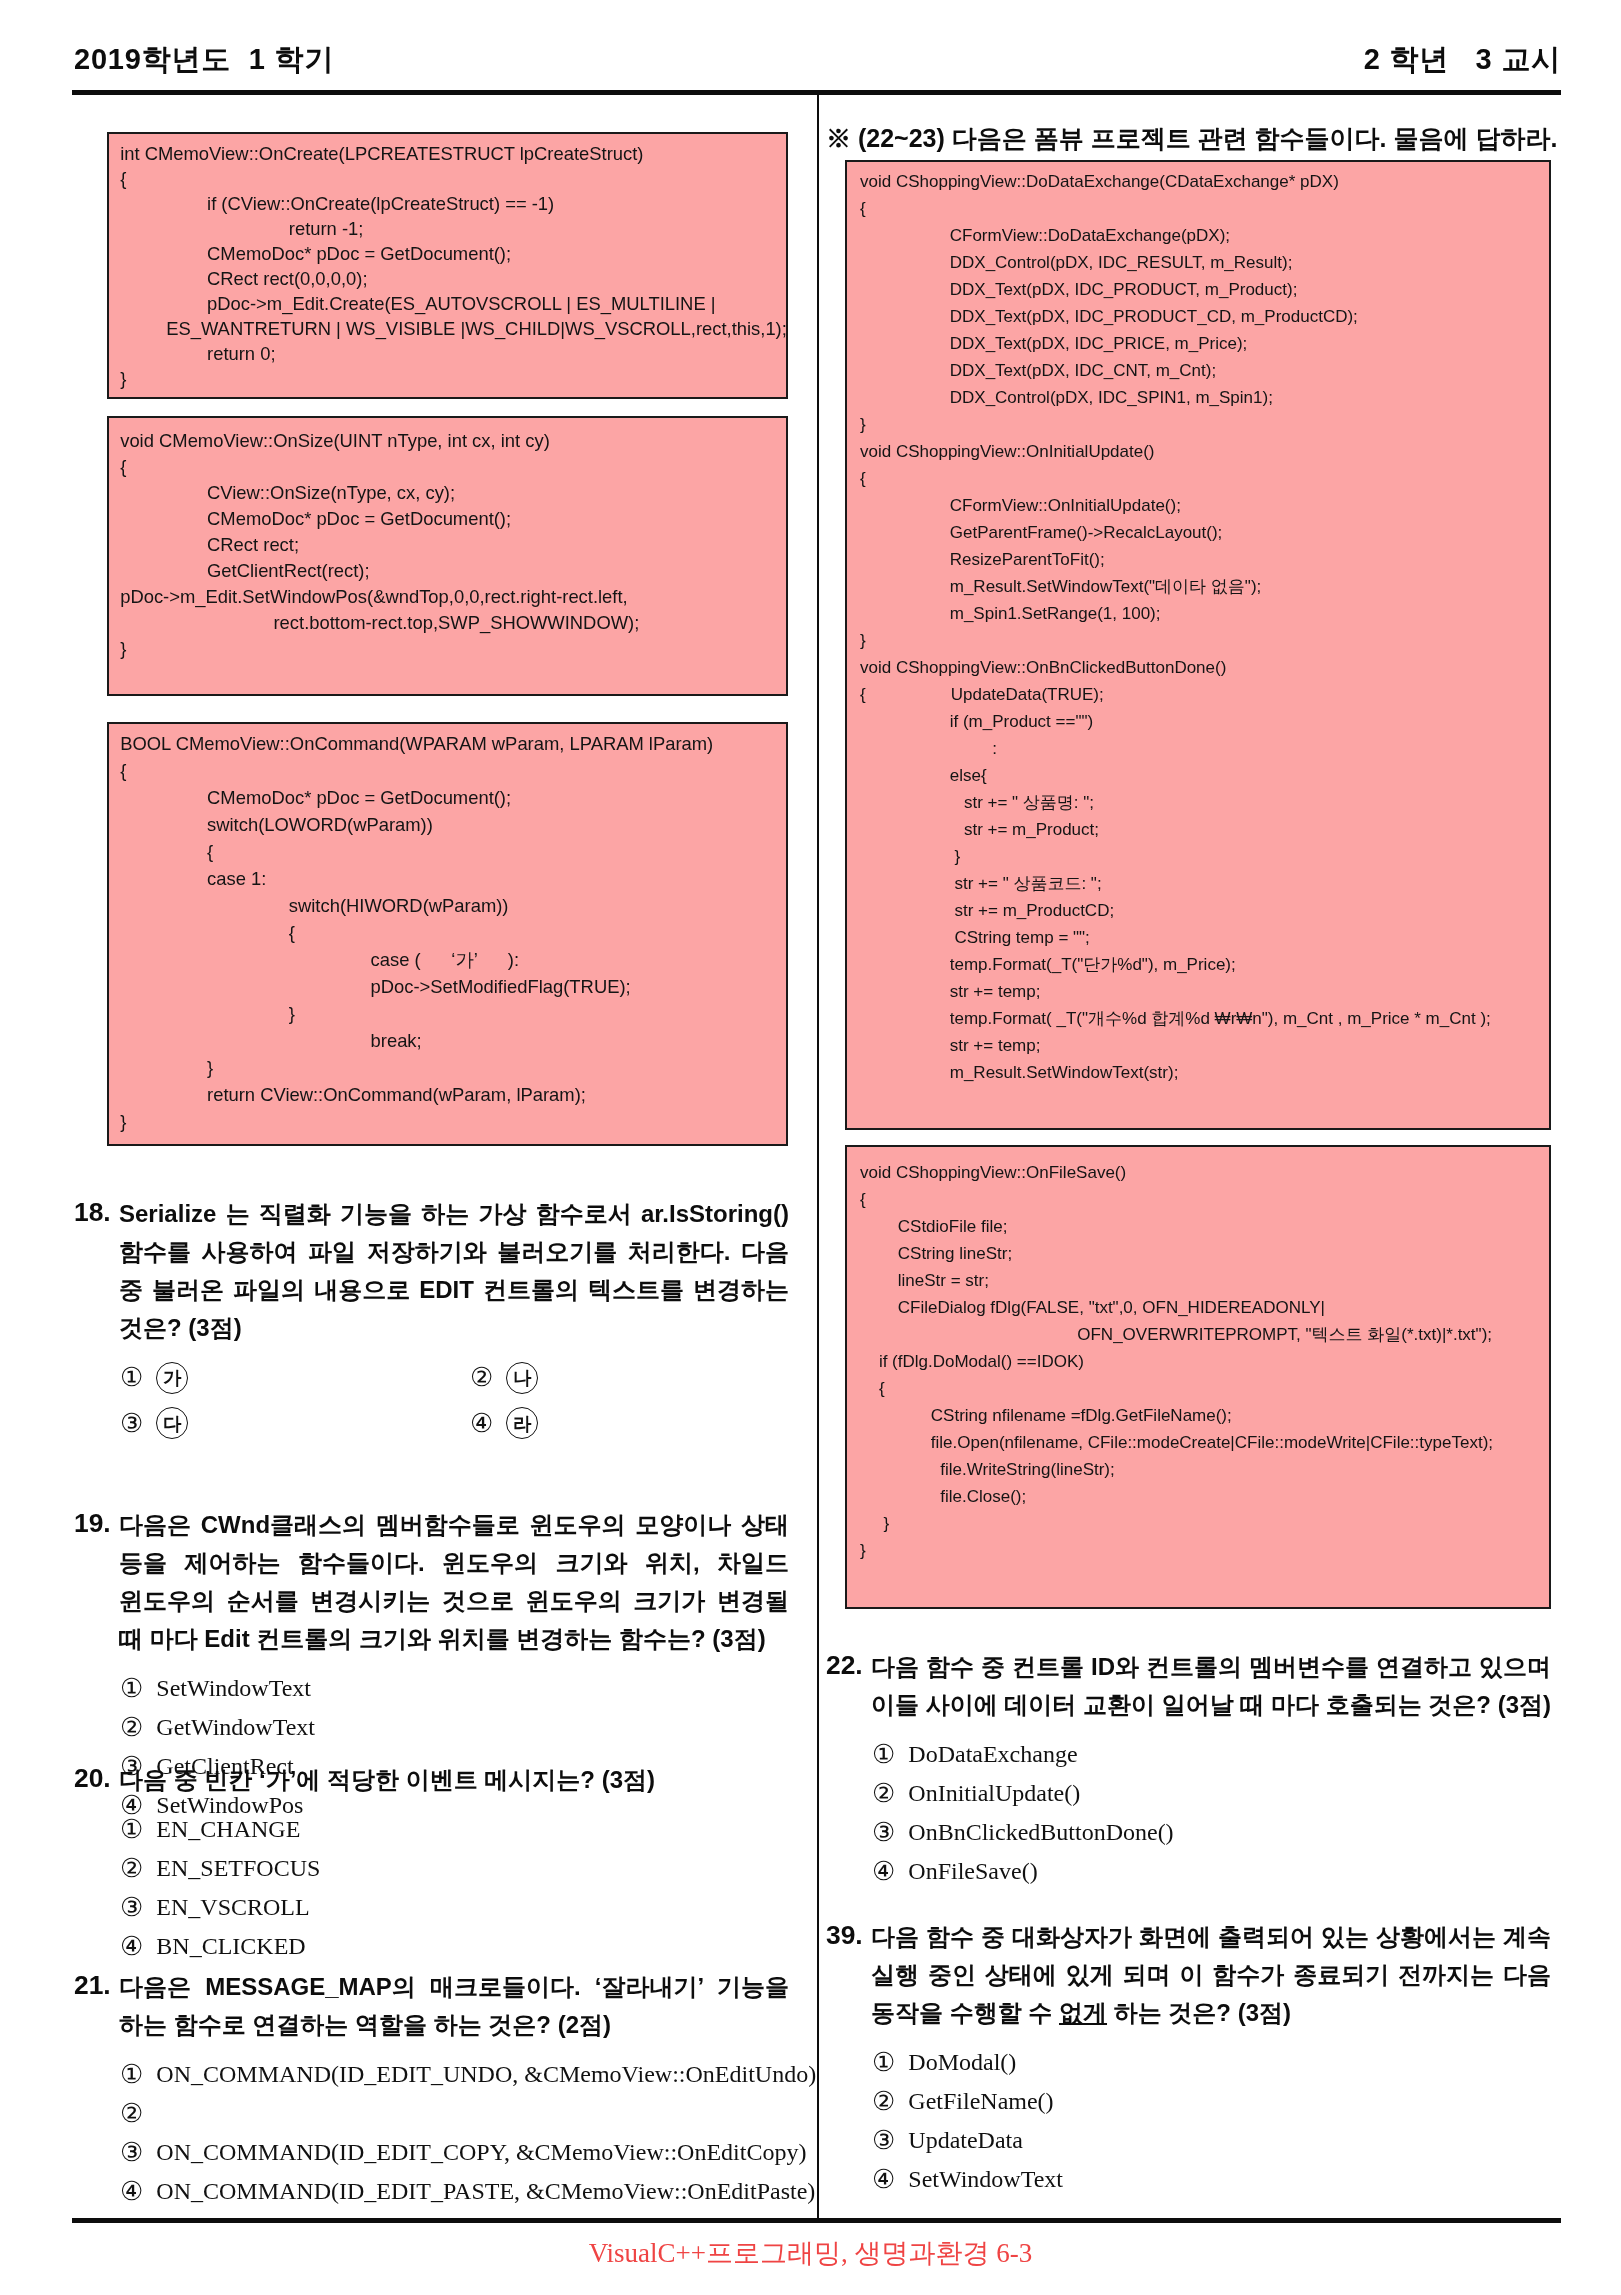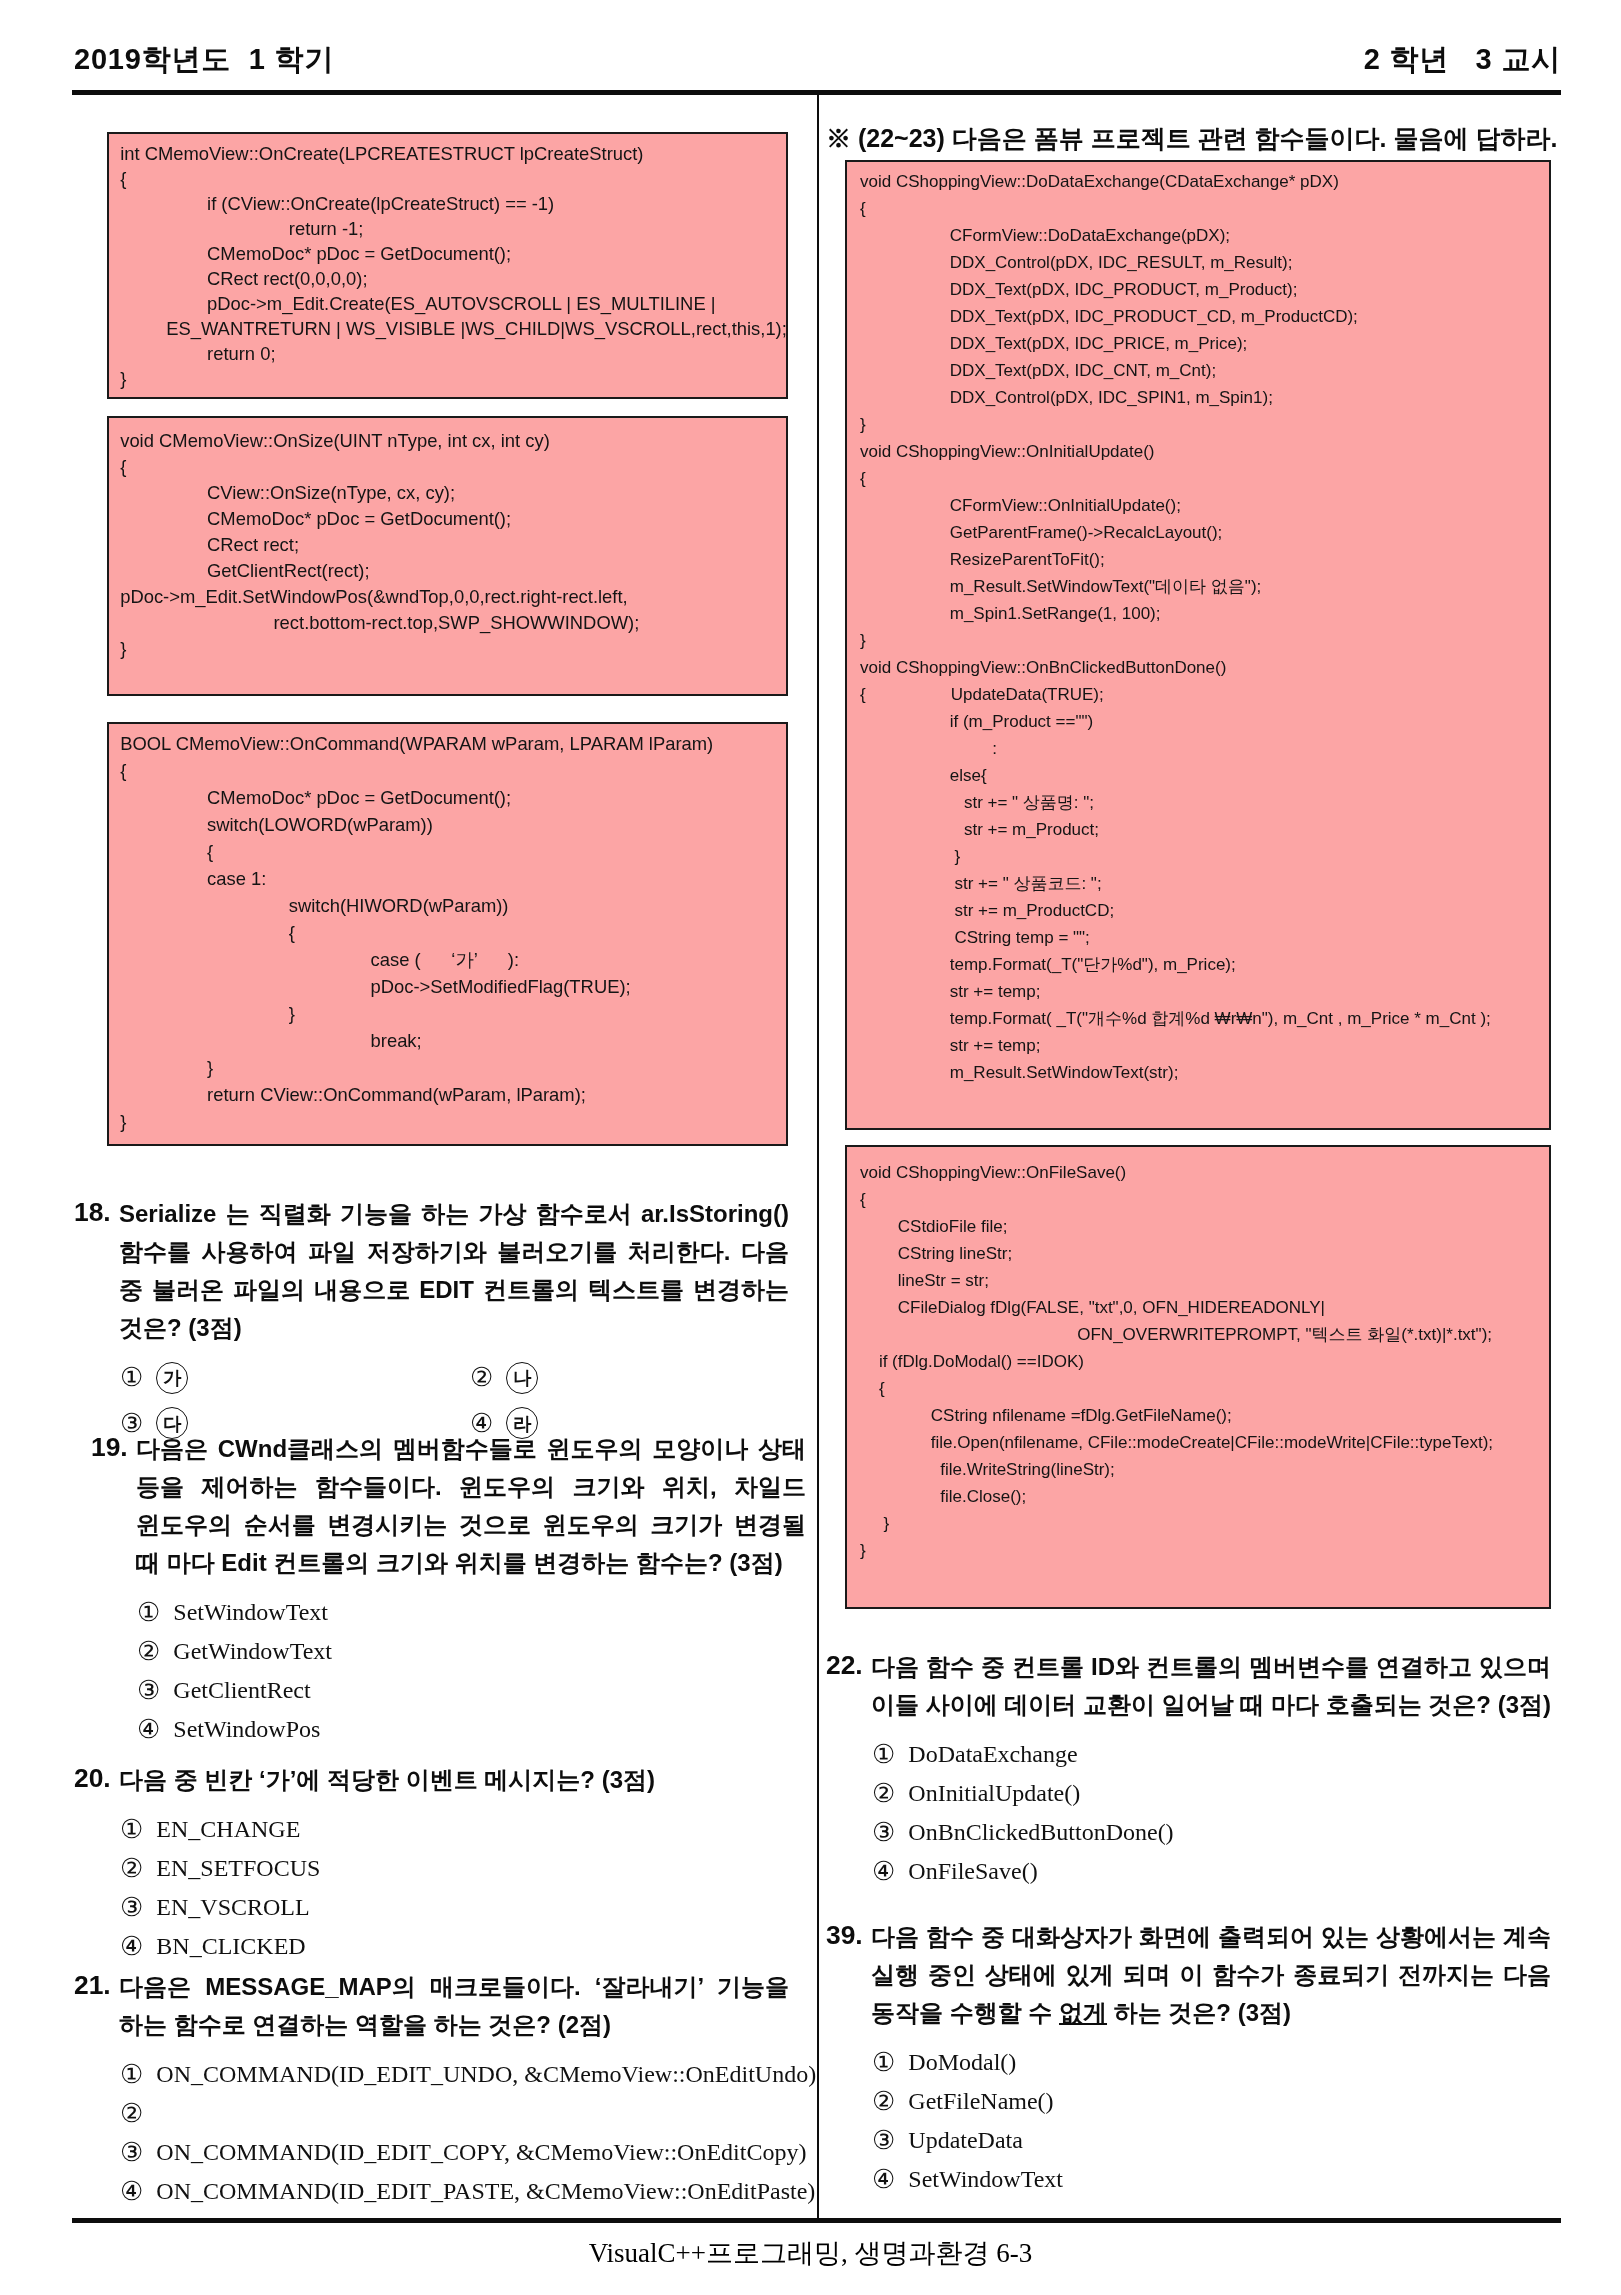--- a/index.html
+++ b/index.html
@@ -39,21 +39,21 @@
   .clabel { font-size:24px; font-family:"Liberation Serif", serif; color:#111; white-space:pre; }
   .choices.grid2 { display:grid; grid-template-columns:350px auto; row-gap:6.4px; }
   .clabel.circled {
     font-family:"Liberation Sans", sans-serif;
     width:32px; height:32px; border:1.6px solid #111; border-radius:50%;
     display:inline-flex; align-items:center; justify-content:center;
     font-size:18.4px; font-weight:bold;
   }
   .footer-text {
     position:absolute; left:0; right:0; text-align:center;
-    font-family:"Liberation Serif", serif; font-size:27px; color:#000000;
+    font-family:"Liberation Serif", serif; font-size:27px; color:#ef4444;
   }
 </style>
 </head>
 <body>
 
 <div class="abs hdr" style="left:74px; top:40px;">2019학년도  1 학기</div>
 <div class="abs hdr" style="right:60px; top:40px;">2 학년   3 교시</div>
 <div class="rule" style="left:72px; top:90px; width:1489px; height:4.8px;"></div>
 <div class="rule" style="left:817px; top:95px; width:2.4px; height:2123px;"></div>
 
@@ -123,21 +123,21 @@
       <span class="cnum">③</span>
       <span class="clabel circled">다</span>
     </div>
       <div class="choice">
       <span class="cnum">④</span>
       <span class="clabel circled">라</span>
     </div>
     </div>
 </div>
 
-<div class="question" style="left:74px; top:1430px; width:715px;margin-left:17px;">
+<div class="question" style="left:74px; top:1506px; width:715px;">
   <span class="qnum">19.</span>
   <div class="qbody">
     
   <span class="seg">다음은 </span><span class="seg b">CWnd</span><span class="seg">클래스의 멤버함수들로 윈도우의 모양이나 상태 등을 제어하는 함수들이다. 윈도우의 크기와 위치, 차일드 윈도우의 순서를 변경시키는 것으로 윈도우의 크기가 변경될 때 마다 </span><span class="seg b">Edit</span><span class="seg"> 컨트롤의 크기와 위치를 변경하는 함수는? </span><span class="seg b">(3점)</span></div>
   <div class="choices">
 
   <div class="choice">
       <span class="cnum">①</span>
       <span class="clabel">SetWindowText</span>
     </div>

